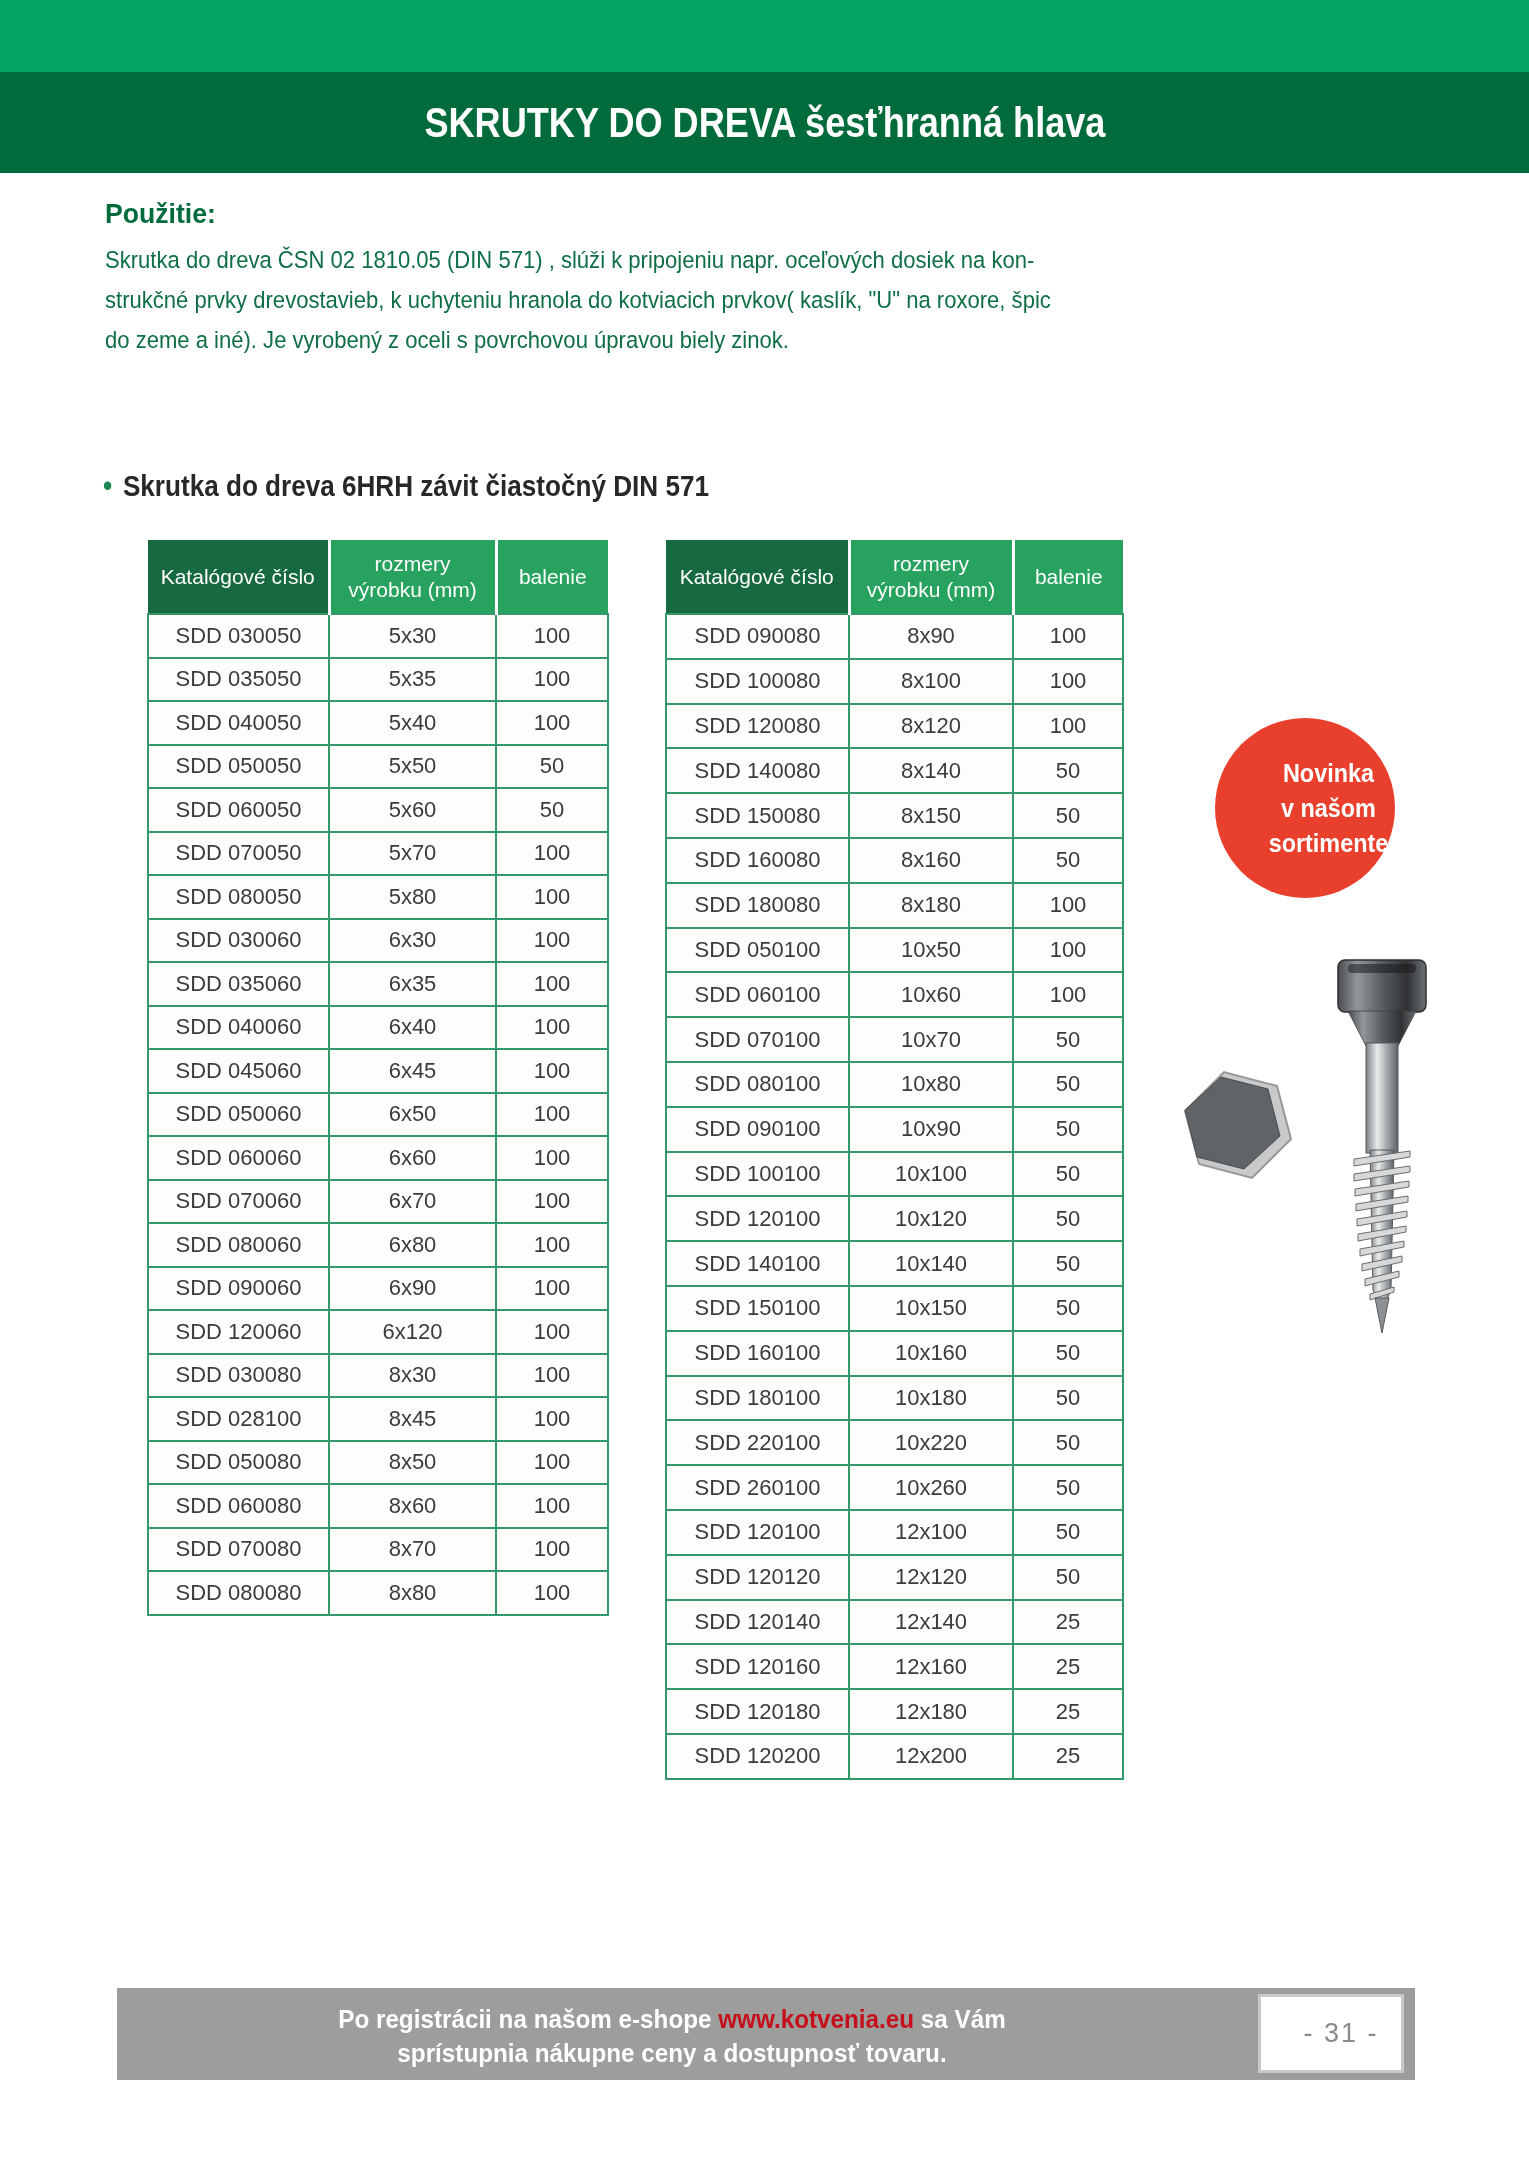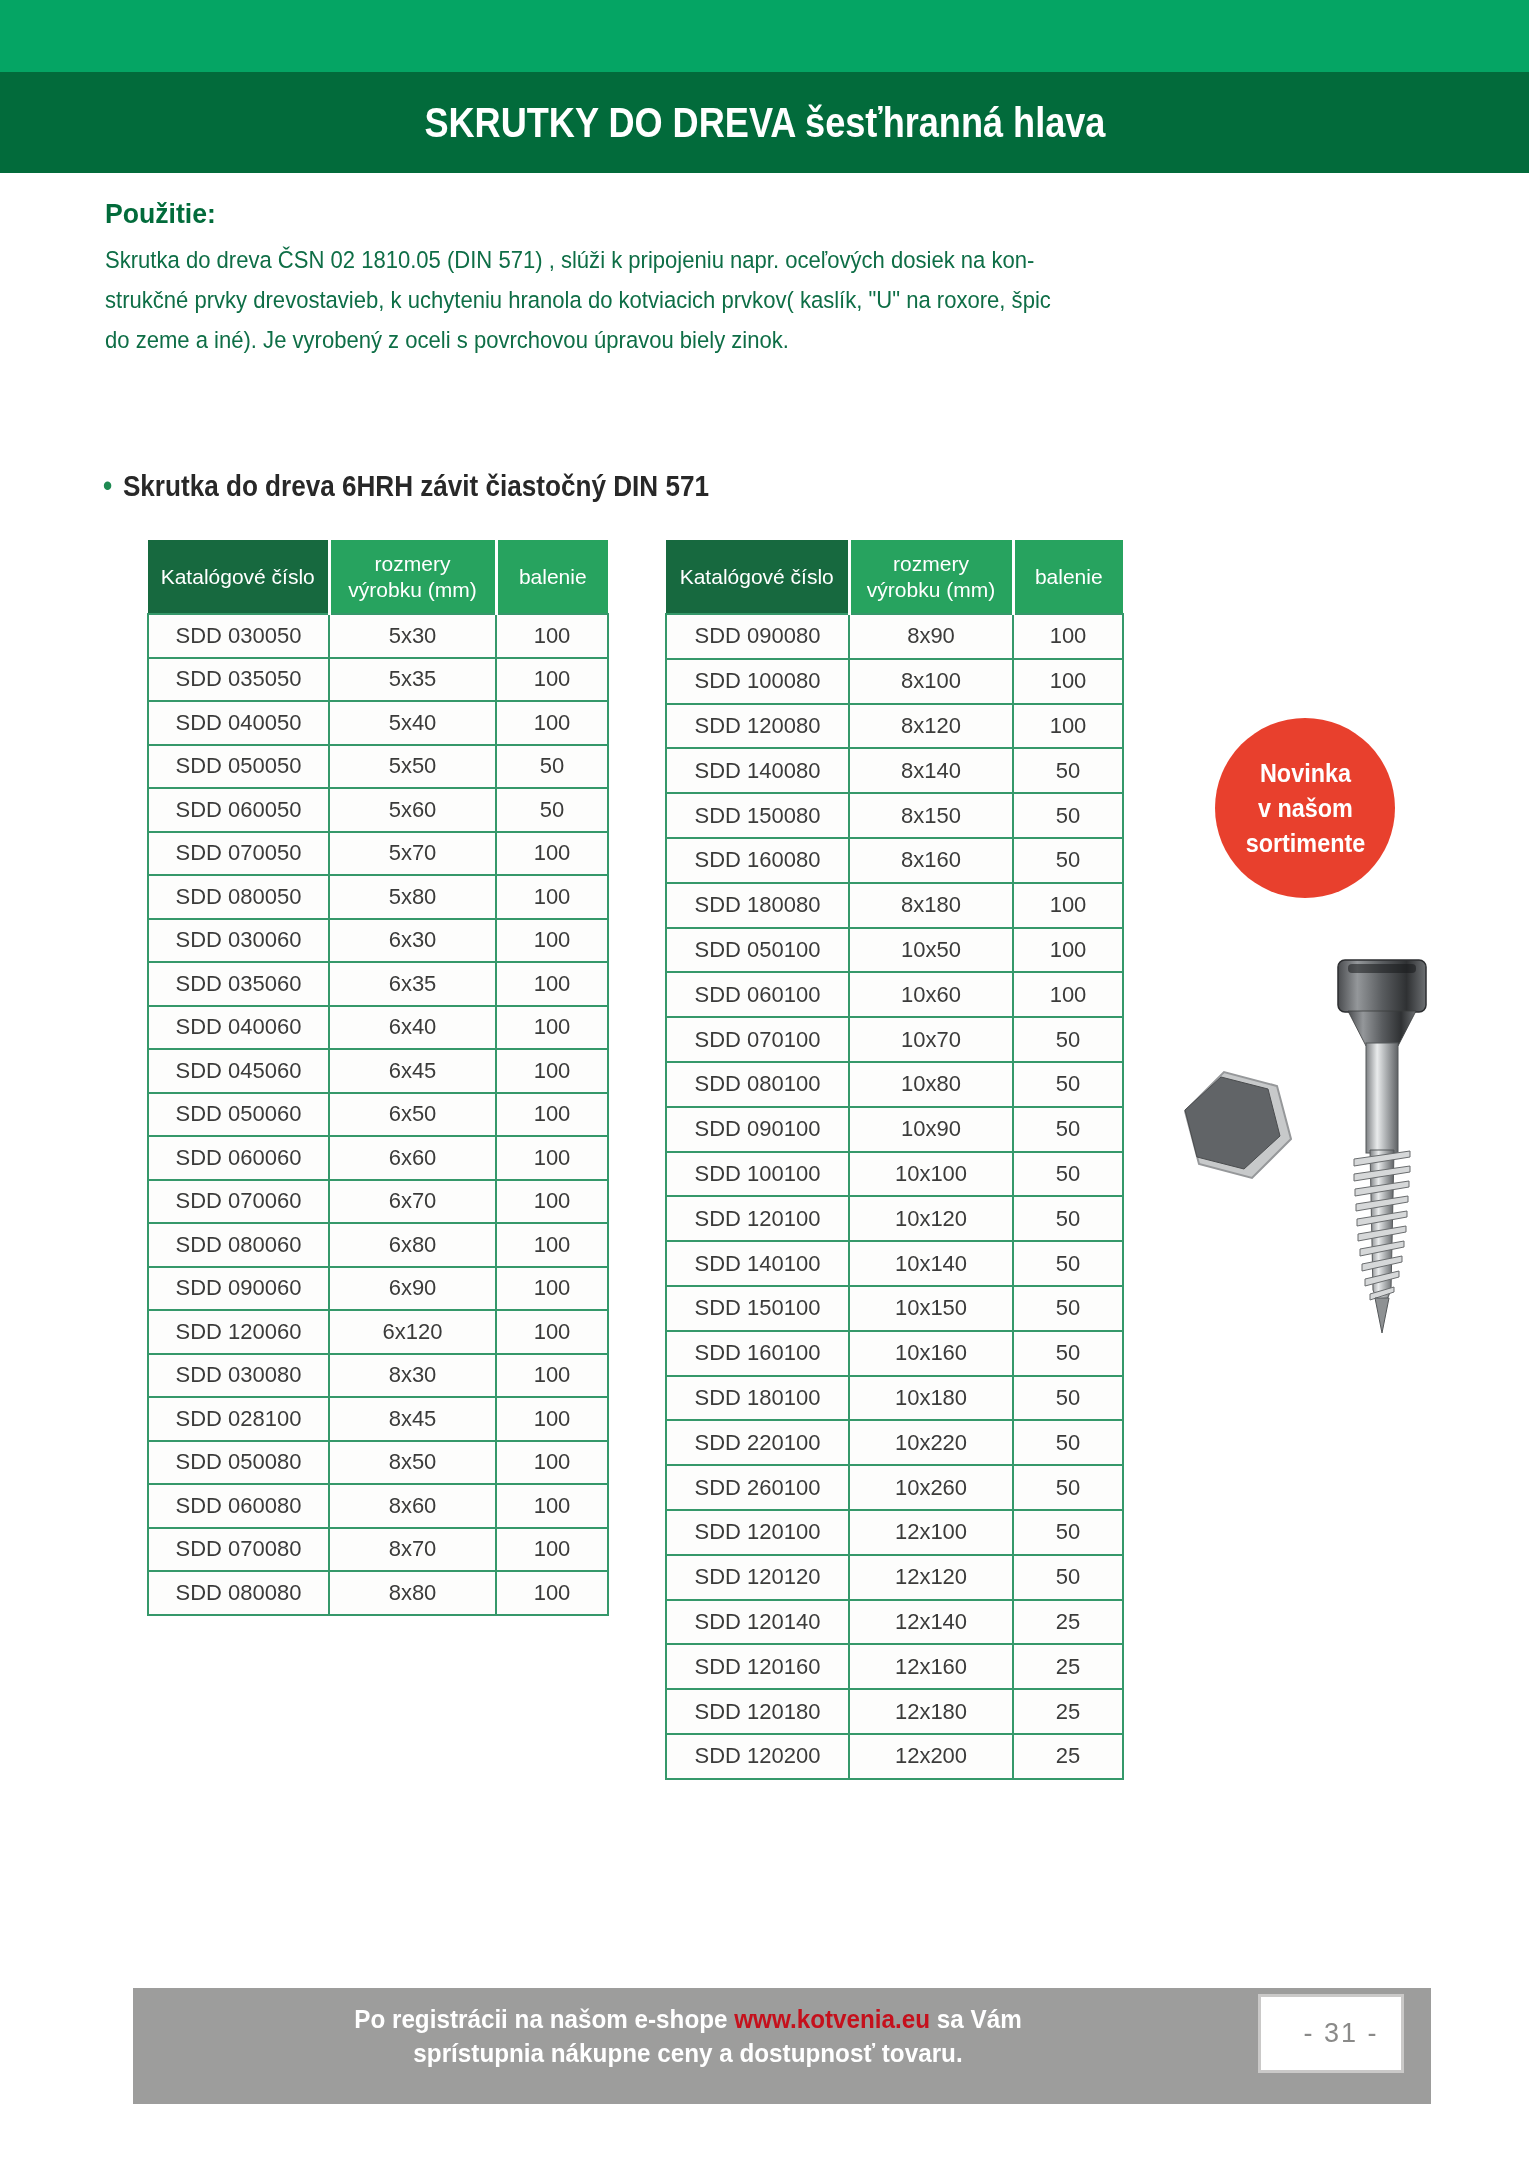--- a/index.html
+++ b/index.html
@@ -38,27 +38,27 @@
   table.cat th{color:#fff;font-weight:normal;font-size:21px;height:73px;line-height:1.2;
     white-space:pre-line;padding:0;text-align:center;vertical-align:middle;}
   table.cat th.col-code{background:var(--header_dark);}
   table.cat th.col-dim,table.cat th.col-pack{background:var(--header_light);border-left:3px solid #fff;}
   table.cat td{border:2px solid var(--table_border);background:#fdfdfc;color:#3b3b3a;
     font-size:22px;text-align:center;padding:0;vertical-align:middle;}
   .tbl-left td{height:41.5px;}
   .tbl-right td{height:42.8px;}
 
   .badge{position:absolute;left:1215px;top:718px;width:180px;height:180px;border-radius:50%;
-    background:var(--badge_red);display:flex;align-items:center;justify-content:center;text-align:center;}
+    background:var(--badge_red);display:flex;align-items:center;justify-content:flex-end;text-align:center;}
   .badge-text{color:#fff;font-size:26px;font-weight:bold;line-height:35px;white-space:pre-line;
     transform:scaleX(0.9);}
 
   .screw-wrap{position:absolute;left:1150px;top:940px;width:380px;height:400px;}
 
-  .footer-bar{position:absolute;left:117px;top:1988px;width:1298px;height:116px;background:var(--footer_gray);margin-left:16px;}
+  .footer-bar{position:absolute;left:117px;top:1988px;width:1298px;height:92px;background:var(--footer_gray);}
   .footer-text{position:absolute;left:0;top:14px;width:1110px;text-align:center;color:#fff;
     font-weight:bold;font-size:25px;line-height:34px;transform:scaleX(0.97);transform-origin:center top;}
   .footer-text .link{color:var(--link_red);}
   .page-num{position:absolute;left:1258px;top:1994px;width:146px;height:79px;background:#fff;
     border:3px solid #cac9c8;box-sizing:border-box;display:flex;align-items:center;justify-content:center;
     font-size:27px;color:#8a8a89;letter-spacing:2px;padding-left:20px;}
 </style>
 </head>
 <body>
 

